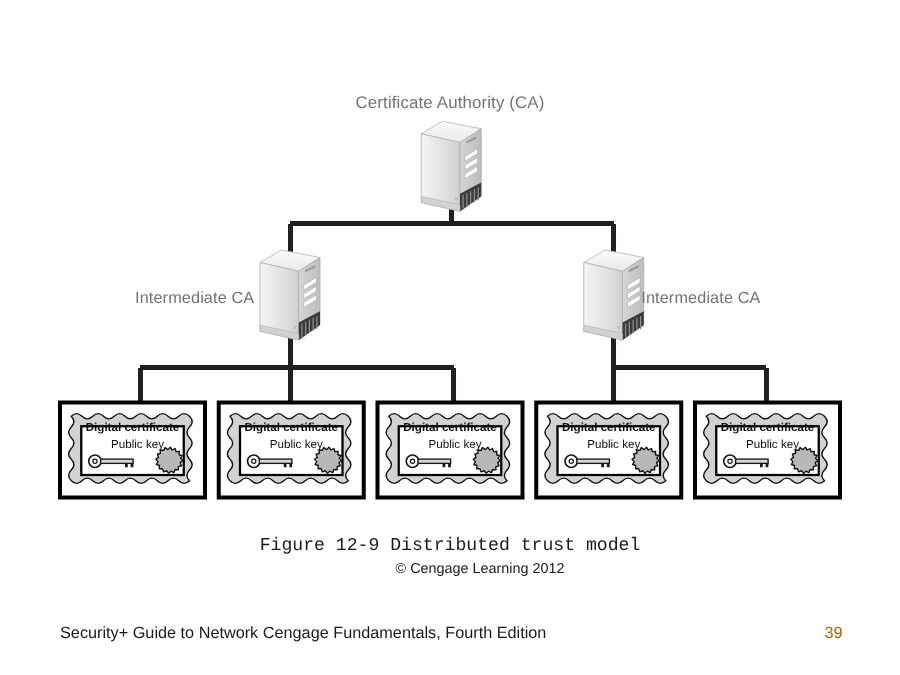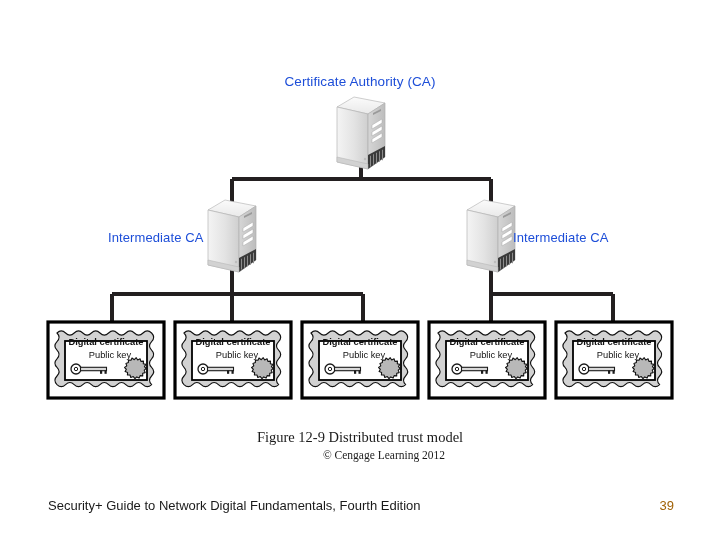--- a/index.html
+++ b/index.html
@@ -33,21 +33,21 @@
   .diagram svg {
     position: absolute;
     left: 0;
     top: 0;
   }
 
   
   .node-label {
     position: absolute;
     font-family: "Liberation Sans", sans-serif;
-    color: #1d4ed8;
+    color: #737373;
     white-space: nowrap;
   }
   .label-root {
     left: 0;
     top: 74px;
     width: 720px;
     text-align: center;
     font-size: 13.5px;
     letter-spacing: 0.1px;
   }
@@ -69,27 +69,27 @@
     position: absolute;
     left: 0;
     top: 428px;
     width: 720px;
     text-align: center;
   }
   .caption-title {
     font-size: 14.5px;
     color: #1a1a1a;
     line-height: 19px;
-    font-family: Liberation Serif, serif;
+    font-family: Liberation Mono, monospace;
   }
   .caption-credit {
     font-size: 11.5px;
     color: #1a1a1a;
     line-height: 16px;
-    font-family: Liberation Serif, serif;
+    font-family: Liberation Sans, sans-serif;
     margin-left: 48px;
   }
 
   
   .footer {
     position: absolute;
     left: 0;
     top: 498px;
     width: 720px;
     height: 22px;
@@ -270,17 +270,17 @@
 
     <div class="node-label label-int-right">Intermediate CA</div>
   </div>
 
   <div class="caption-block">
     <div class="caption-title">Figure 12-9 Distributed trust model</div>
     <div class="caption-credit">© Cengage Learning 2012</div>
   </div>
 
   <div class="footer">
-    <div class="footer-text">Security+ Guide to Network Digital Fundamentals, Fourth Edition</div>
+    <div class="footer-text">Security+ Guide to Network Cengage Fundamentals, Fourth Edition</div>
     <div class="footer-page">39</div>
   </div>
 
 </div>
 
 </body></html>

